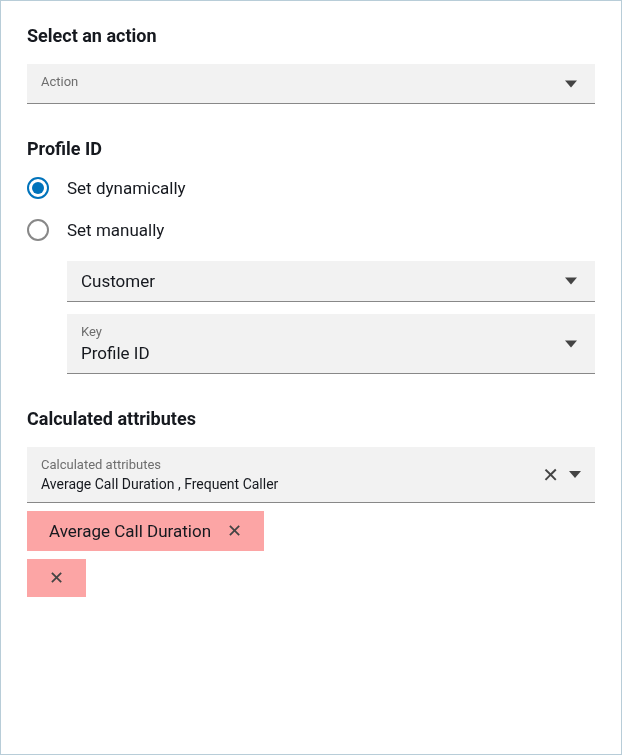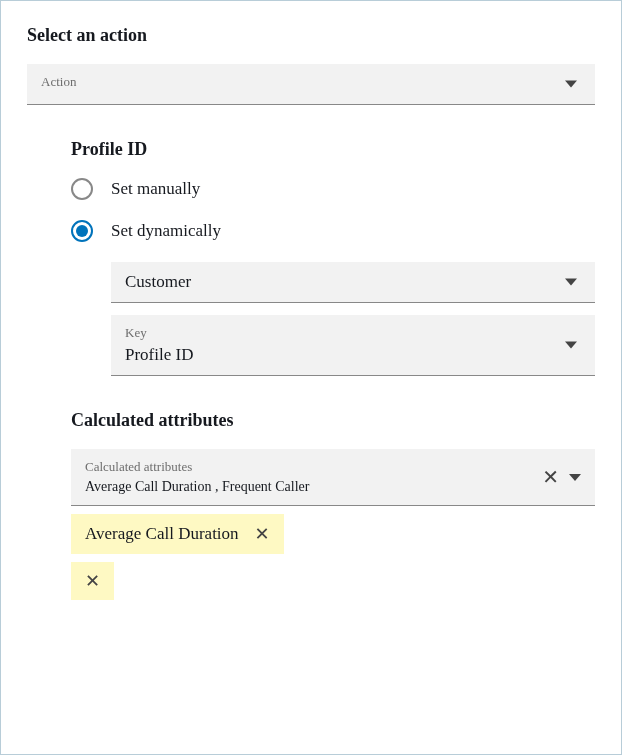--- a/index.html
+++ b/index.html
@@ -1,19 +1,18 @@
 <!DOCTYPE html>
 <html><head>
   <meta charset="utf-8">
   <style>
     * {
       box-sizing: border-box;
       margin: 0;
       padding: 0;
-      font-family: Liberation Serif, serif;
     }
     body {
       font-family: -apple-system, BlinkMacSystemFont, "Segoe UI", Roboto, Helvetica, Arial, sans-serif;
       background: #fff;
       padding: 0;
     }
     .panel {
       width: 622px;
       height: 755px;
       border: 1px solid #b8cdd8;
@@ -50,21 +49,20 @@
       top: 50%;
       transform: translateY(-50%);
       width: 0;
       height: 0;
       border-left: 6px solid transparent;
       border-right: 6px solid transparent;
       border-top: 7px solid #444;
     }
     .section-gap {
       margin-top: 34px;
-      margin-left: 44px;
     }
     .radio-group {
       margin-top: 16px;
     }
     .radio-item {
       display: flex;
       align-items: center;
       margin-bottom: 20px;
       cursor: pointer;
     }
@@ -140,22 +138,22 @@
       border-right: 6px solid transparent;
       border-top: 7px solid #444;
       cursor: pointer;
     }
     .chip-container {
       margin-top: 0;
     }
     .chip {
       display: inline-flex;
       align-items: center;
-      background: #fef9c3;
-      padding: 10px 14px;
+      background: #fca5a5;
+      padding: 10px 22px;
       margin-top: 8px;
       margin-right: 6px;
       font-size: 17px;
       color: #16191f;
     }
     .chip-text {
       margin-right: 16px;
     }
     .chip-remove {
       font-size: 18px;
@@ -175,26 +173,26 @@
       <span class="dropdown-label">Action</span>
       <span class="dropdown-caret"></span>
     </div>
   </div>
 
   <div class="section-gap">
     <h2 class="section-title">Profile ID</h2>
 
     <div class="radio-group">
       <div class="radio-item">
+        <span class="radio-circle selected"></span>
+        <span class="radio-label">Set dynamically</span>
+      </div>
+      <div class="radio-item">
         <span class="radio-circle"></span>
         <span class="radio-label">Set manually</span>
-      </div>
-      <div class="radio-item">
-        <span class="radio-circle selected"></span>
-        <span class="radio-label">Set dynamically</span>
       </div>
     </div>
 
     <div class="sub-dropdowns">
       <div class="dropdown">
         <span class="dropdown-value">Customer</span>
         <span class="dropdown-caret"></span>
       </div>
       <div class="dropdown">
         <span class="dropdown-label">Key</span>

